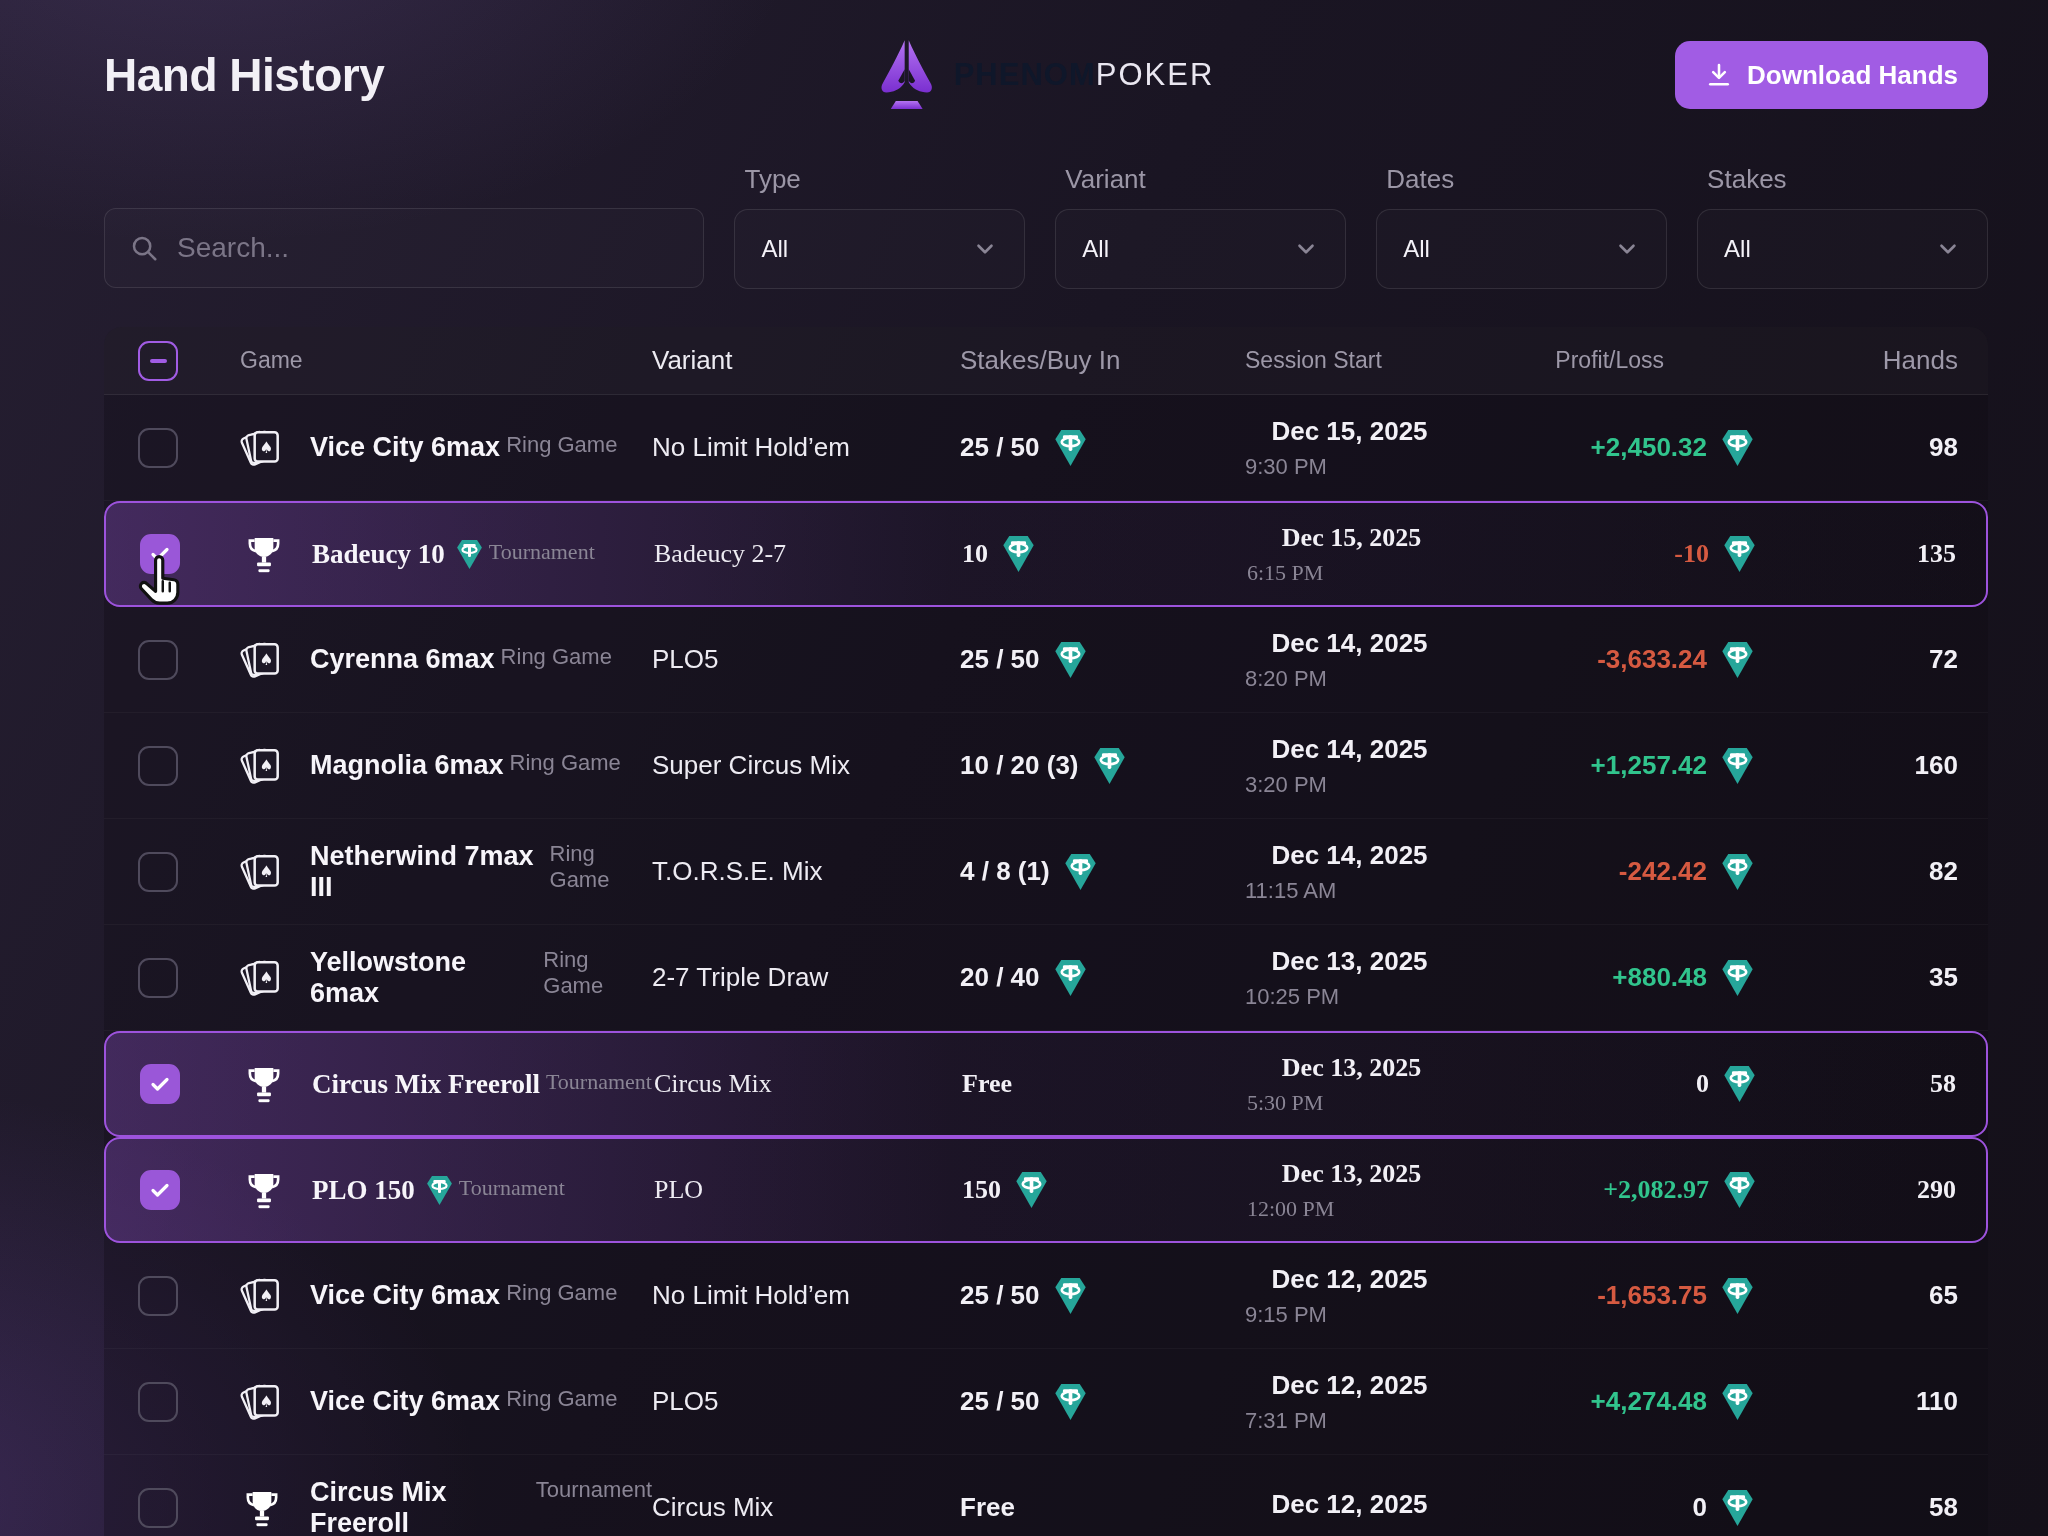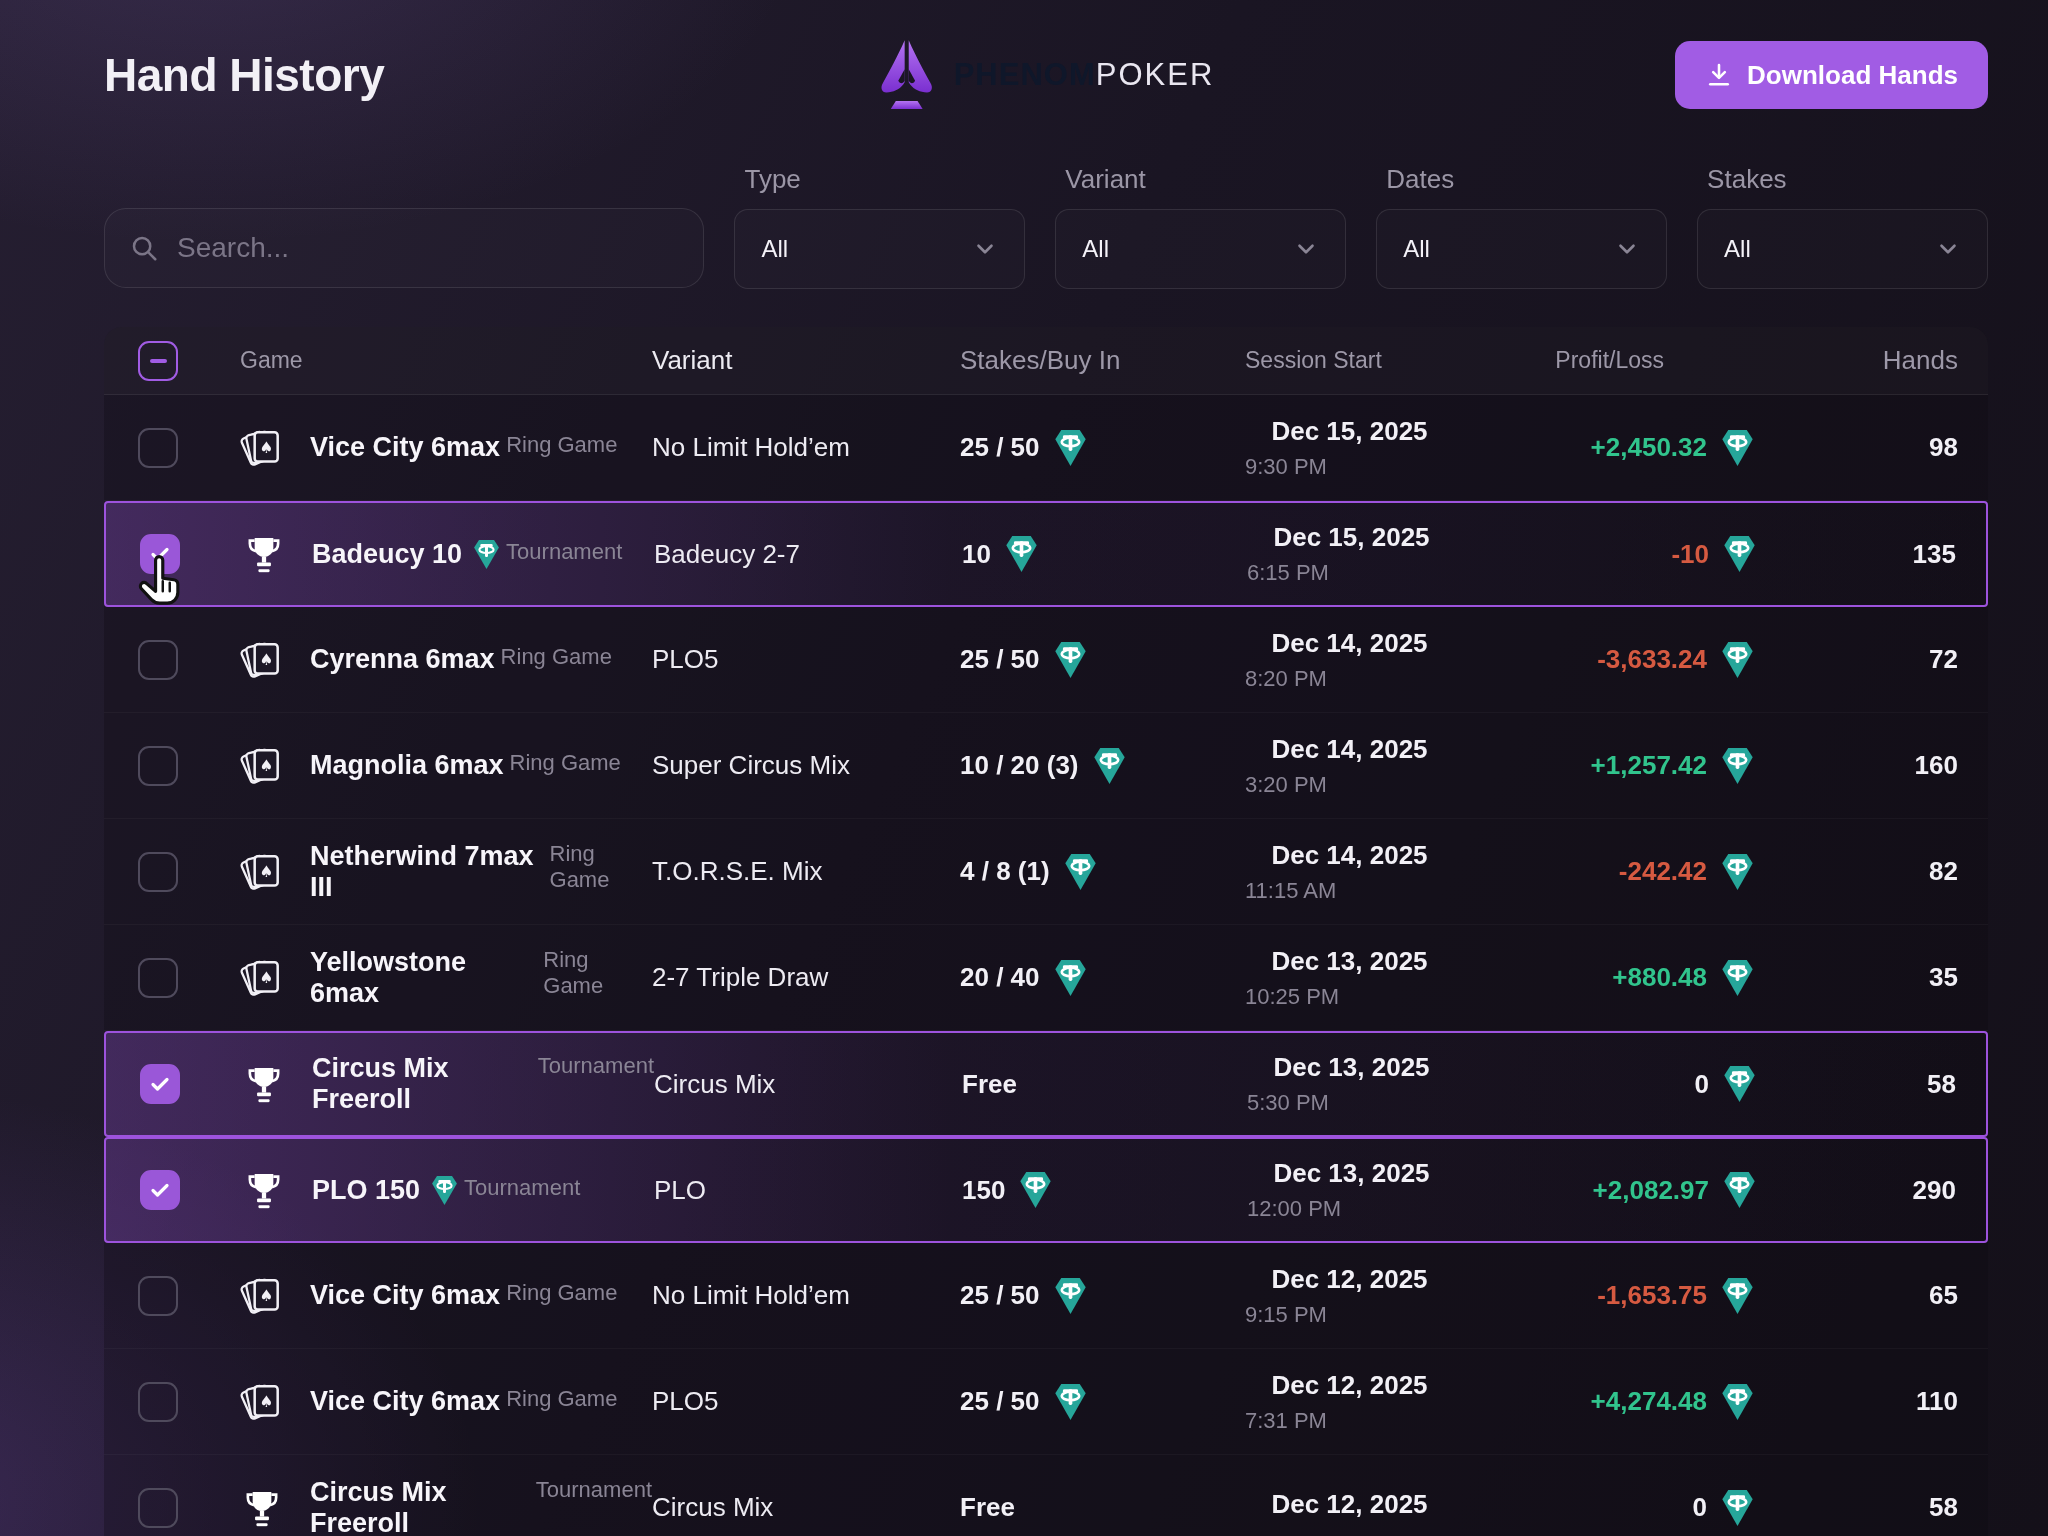--- a/index.html
+++ b/index.html
@@ -26,21 +26,21 @@
     display:flex; align-items:center; gap:14px;
     background:#a15ce4; color:#fff; border:none; cursor:pointer;
     height:68px; padding:0 30px; border-radius:15px;
     font-size:26px; font-weight:600; font-family:inherit;
   }
 
   
   .filters-row { display:flex; margin-top:14px; }
   .search-box {
     width:612px; height:80px; margin-top:44px;
-    border:1.5px solid rgba(255,255,255,0.10); border-radius:22px;
+    border:1.5px solid rgba(255,255,255,0.10); border-radius:12px;
     background:rgba(255,255,255,0.015);
     display:flex; align-items:center; gap:18px; padding:0 24px;
   }
   .search-box input {
     background:transparent; border:none; outline:none; color:#ddd9e4;
     font-size:28px; font-family:inherit; width:100%;
   }
   .search-box input::placeholder { color:#7b7587; }
   .filter-group { margin-left:30px; width:297px; }
   .filter-group:first-of-type { margin-left:30px; }
@@ -58,22 +58,23 @@
   .thead {
     height:68px; display:flex; align-items:center;
     background:rgba(255,255,255,0.028);
     border-radius:18px 18px 0 0;
     border-bottom:1px solid rgba(255,255,255,0.07);
     color:#9d98a8; font-size:23px; font-weight:500;
   }
   .row { height:106px; display:flex; align-items:center; position:relative; }
   .row.plain { border-bottom:1px solid rgba(255,255,255,0.035); }
   .row.selected {
-    border:2px solid #9d53dd; border-radius:4px;
+    border:2px solid #9d53dd; border-radius:16px;
     background:linear-gradient(90deg, rgba(145,82,205,0.34) 0%, rgba(70,44,100,0.14) 45%, rgba(20,15,28,0.05) 100%);
+    font-family:Liberation Serif, serif;
   }
 
   
   .c-pad { width:34px; flex:none; }
   .c-check { width:40px; flex:none; }
   .c-gap { width:62px; flex:none; }
   .c-game { width:412px; flex:none; display:flex; align-items:center; gap:26px; }
   .c-variant { width:308px; flex:none; font-size:26px; font-weight:500; color:#edebf2; }
   .c-stakes { width:285px; flex:none; display:flex; align-items:center; gap:14px; font-size:26px; font-weight:700; }
   .c-session { width:209px; flex:none; }

